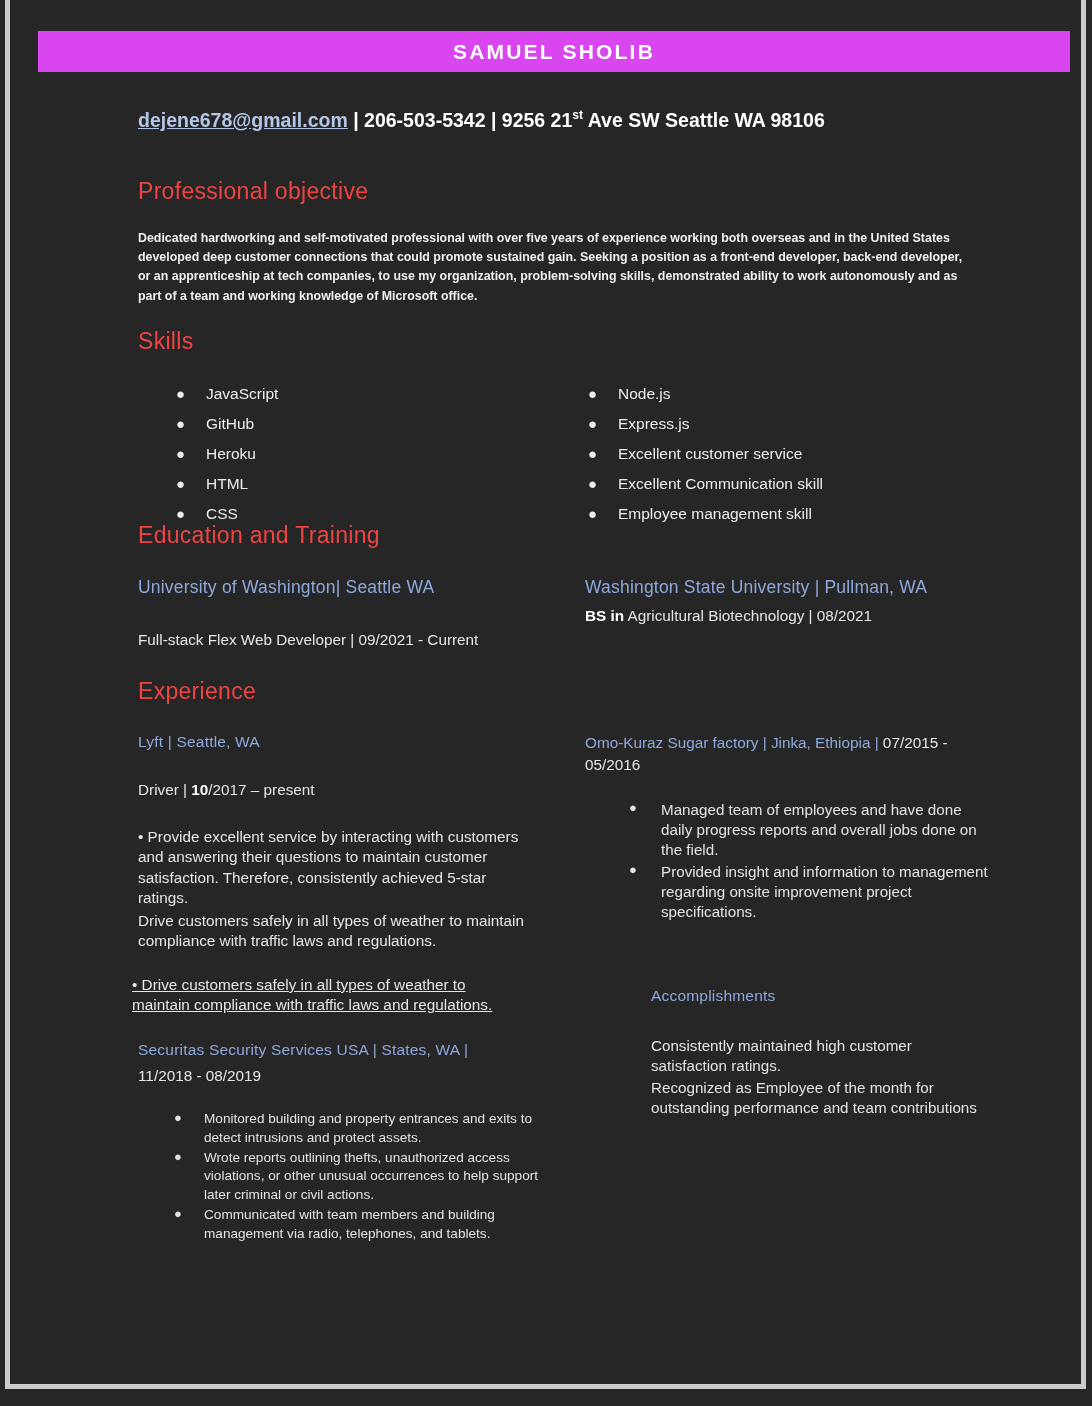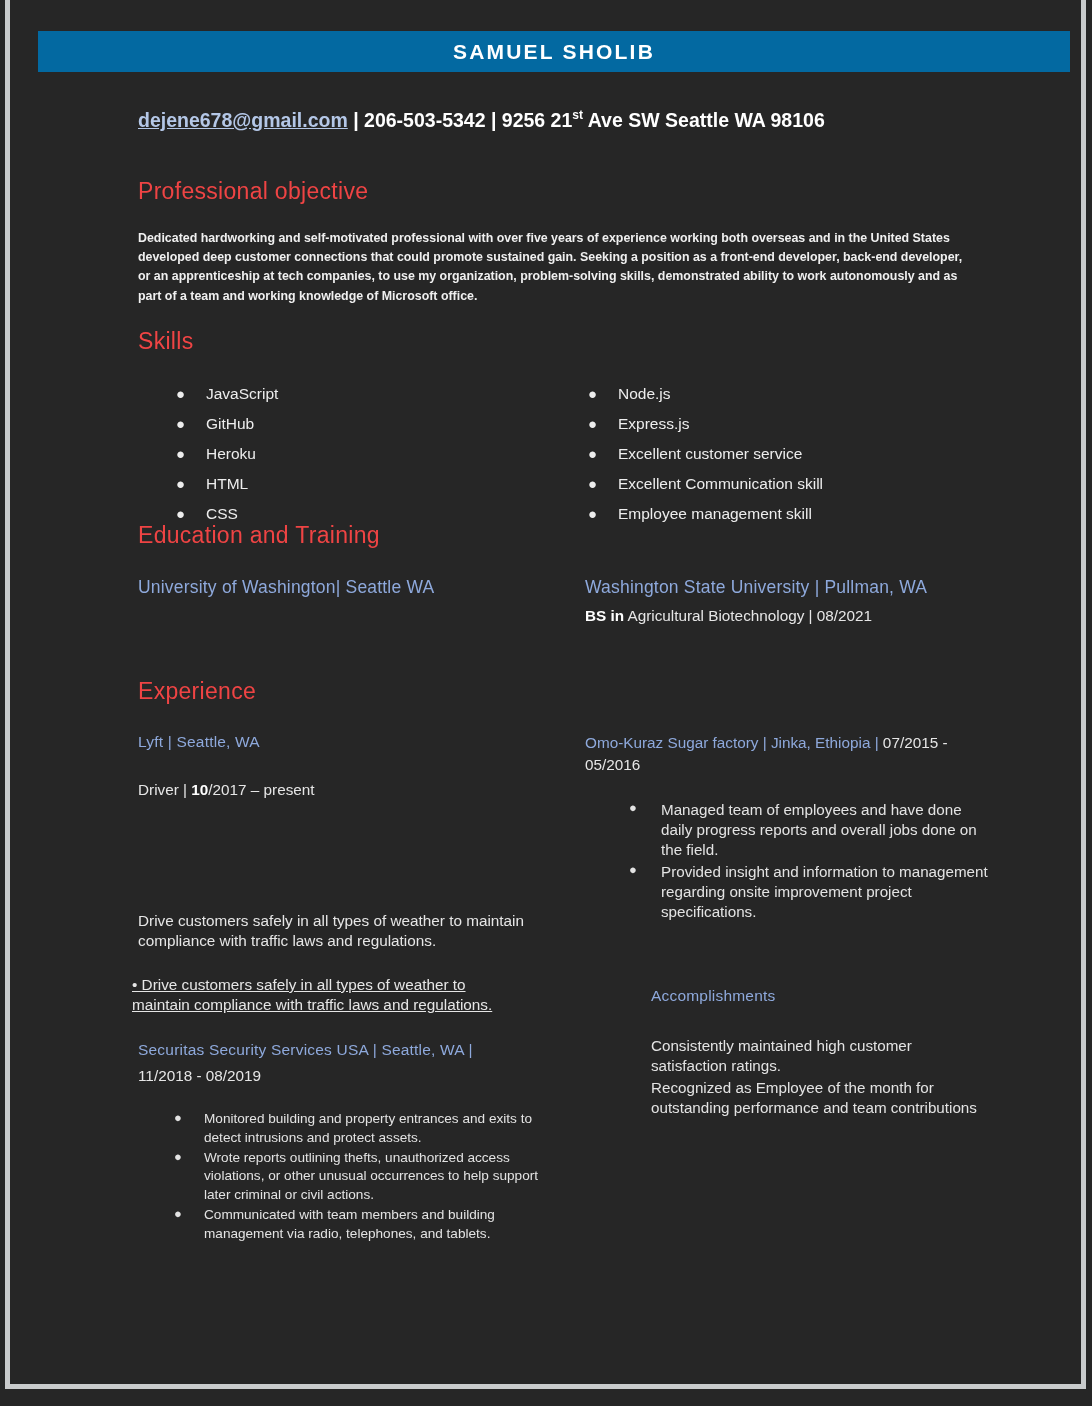--- a/index.html
+++ b/index.html
@@ -29,21 +29,21 @@
     box-sizing: border-box;
   }
 
   
   .name-banner {
     position: absolute;
     left: 28px;
     top: 31px;
     width: 1032px;
     height: 41px;
-    background: #0369a1;
+    background: #d946ef;
     display: flex;
     align-items: center;
     justify-content: center;
   }
   .name-banner .name-text {
     color: #ffffff;
     font-size: 21px;
     font-weight: bold;
     letter-spacing: 2.2px;
   }
@@ -212,33 +212,35 @@
       <li><span class="dot">●</span><span>Express.js</span></li>
       <li><span class="dot">●</span><span>Excellent customer service</span></li>
       <li><span class="dot">●</span><span>Excellent Communication skill</span></li>
       <li><span class="dot">●</span><span>Employee management skill</span></li>
     </ul>
   </div>
 
   <div class="sec-head" style="left:128px; top:522px;">Education and Training</div>
 
   <div class="sub-blue" style="left:128px; top:577px;">University of Washington| Seattle  WA</div>
+  <div class="plain" style="left:128px; top:629px; width:430px;">Full-stack Flex Web Developer | 09/2021 - Current</div>
 
   <div class="sub-blue" style="left:575px; top:577px;">Washington State University | Pullman, WA</div>
   <div class="plain" style="left:575px; top:605px; width:430px;"><b>BS in</b><span> Agricultural Biotechnology | 08/2021</span></div>
 
   <div class="sec-head" style="left:128px; top:678px;">Experience</div>
 
   <div class="sub-blue-sm" style="left:128px; top:733px;">Lyft | Seattle, WA</div>
   <div class="plain" style="left:128px; top:779px; width:420px;"><span>Driver | </span><b>10</b><span>/2017 – present</span></div>
 
+  <div class="para" style="left:128px; top:827px; width:390px;">• Provide excellent service by interacting with customers and answering their questions to maintain customer satisfaction. Therefore, consistently achieved 5-star ratings.</div>
   <div class="para" style="left:128px; top:911px; width:390px;">Drive customers safely in all types of weather to maintain compliance with traffic laws and regulations.</div>
   <div class="para" style="left:122px; top:975px; width:395px;text-decoration:underline;">• Drive customers safely in all types of weather to maintain compliance with traffic laws and regulations.</div>
 
-  <div class="sub-blue-sm" style="left:128px; top:1041px; width:430px;">Securitas Security Services USA | Seattle, WA |</div>
+  <div class="sub-blue-sm" style="left:128px; top:1041px; width:430px;">Securitas Security Services USA | States, WA |</div>
   <div class="plain" style="left:128px; top:1065px; width:430px;">11/2018 - 08/2019</div>
 
   <div class="bullets" style="left:128px; top:1110px; width:420px;">
     <ul>
       <li><span class="dot">●</span><span>Monitored building and property entrances and exits to detect intrusions and protect assets.</span></li>
       <li><span class="dot">●</span><span>Wrote reports outlining thefts, unauthorized access violations, or other unusual occurrences to help support later criminal or civil actions.</span></li>
       <li><span class="dot">●</span><span>Communicated with team members and building management via radio, telephones, and tablets.</span></li>
     </ul>
   </div>
 

